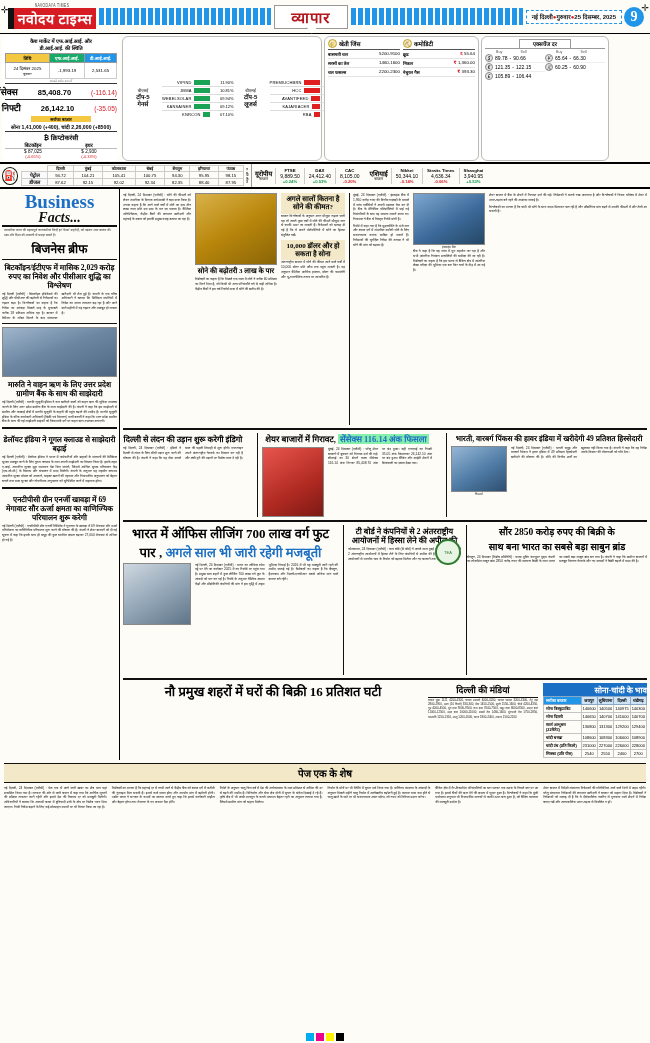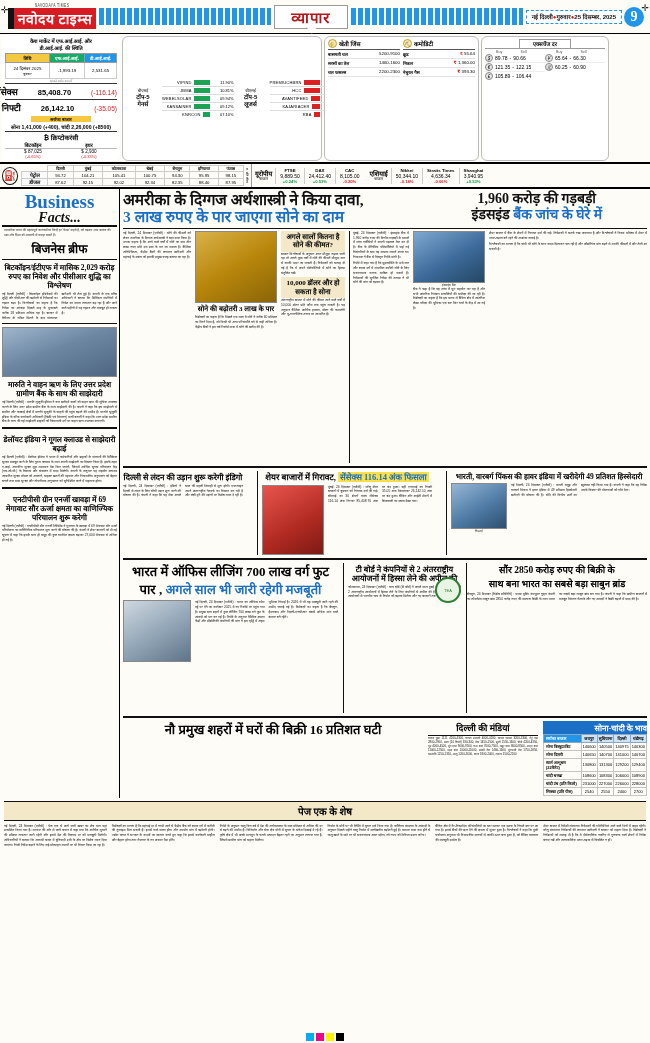--- a/index.html
+++ b/index.html
@@ -509,33 +509,20 @@
 कंपनी के अनुसार यह सहयोग क्लाउड आधारित सुरक्षा मॉडल को अपनाने, साइबर खतरों की पहचान और नियामकीय अनुपालन को बेहतर बनाने तथा डाटा सुरक्षा और गोपनीयता अनुपालन को सुनिश्चित करने में सहायक होगा।</div>
 
       <div class="rule2"></div>
 
       <div class="news-h sub-h-left">एनटीपीसी ग्रीन एनर्जी खावड़ा में 69 मेगावाट सौर ऊर्जा क्षमता का वाणिज्यिक परिचालन शुरू करेगी</div>
       <div class="txt" style="column-count:1">नई दिल्ली (एजेंसी) : एनटीपीसी ग्रीन एनर्जी लिमिटेड ने गुजरात के खावड़ा में 69 मेगावाट सौर ऊर्जा परियोजना का वाणिज्यिक परिचालन शुरू करने की घोषणा की है। कंपनी ने शेयर बाजारों को दी गई सूचना में कहा कि इसके साथ ही समूह की कुल स्थापित क्षमता बढ़कर 27,000 मेगावाट से अधिक हो गई है।</div>
     </div>
 
     <div class="col-main">
 
-      <div style="display:flex;gap:6px;border-bottom:1.5px solid #111;padding-bottom:2px;">
-        <div style="flex:1.35">
-          <div class="hl-main hl-l1">अमरीका के दिग्गज अर्थशास्त्री ने किया दावा,</div>
-          <div class="hl-main hl-l2">3 लाख रुपए के पार जाएगा सोने का दाम</div>
-        </div>
-        <div style="flex:1">
-          <div class="hl-main hl-r1">1,960 करोड़ की गड़बड़ी</div>
-          <div class="hl-main hl-r2">
-            <span>इंडसइंड</span>
-            <span class="blue">बैंक जांच के घेरे में</span>
-          </div>
-        </div>
-      </div>
 
       <div style="display:flex;gap:4px;margin-top:2px;height:232px;overflow:hidden;">
         <div style="width:68px">
           <div class="txt">नई दिल्ली, 24 दिसम्बर (एजेंसी) : सोने की कीमतों को लेकर अमरीका के दिग्गज अर्थशास्त्री ने बड़ा दावा किया है। उनका कहना है कि आने वाले वर्षों में सोने का दाम तीन लाख रुपए प्रति दस ग्राम के पार जा सकता है। वैश्विक अनिश्चितता, केंद्रीय बैंकों की लगातार खरीदारी और महंगाई के दबाव को इसकी प्रमुख वजह बताया जा रहा है।</div>
         </div>
         <div style="width:82px">
           <div class="photo" style="height:72px;background:linear-gradient(150deg,#d9b24a,#b8860b 50%,#8a6508)"></div>
           <div class="box-hl">सोने की बढ़ोतरी 3 लाख के पार</div>
           <div class="txt">विशेषज्ञों का कहना है कि पिछले एक साल में सोने ने करीब 60 प्रतिशत का रिटर्न दिया है, जो किसी भी अन्य परिसंपत्ति वर्ग से कहीं अधिक है। केंद्रीय बैंकों ने इस वर्ष रिकॉर्ड मात्रा में सोने की खरीद की है।</div>
         </div>
@@ -563,21 +550,21 @@
       <div class="rule2"></div>
 
       <div style="display:flex;gap:14px;">
         <div style="width:120px">
           <div class="sec-h" style="font-size:8px">दिल्ली से लंदन की उड़ान शुरू करेगी इंडिगो</div>
           <div class="txt" style="column-count:2">नई दिल्ली, 24 दिसम्बर (एजेंसी) : इंडिगो ने दिल्ली से लंदन के लिए सीधी उड़ान शुरू करने की घोषणा की है। कंपनी ने कहा कि यह सेवा अगले साल की पहली तिमाही से शुरू होगी। एयरलाइन अपने अंतरराष्ट्रीय नेटवर्क का विस्तार कर रही है और लंबी दूरी की उड़ानों पर विशेष ध्यान दे रही है।</div>
         </div>
         <div style="width:175px;border-left:1px solid #111;padding-left:4px">
           <div class="sec-h" style="font-size:8.5px">
             <span>शेयर बाजारों में गिरावट,</span>
-            <span style="color:#1b6fc4;background:#fde047;padding:0 2px">सेंसेक्स 116.14 अंक फिसला</span>
+            <span style="color:#1b6fc4;background:#86efac;padding:0 2px">सेंसेक्स 116.14 अंक फिसला</span>
           </div>
           <div style="display:flex;gap:4px">
             <div class="photo" style="width:62px;height:70px;background:linear-gradient(150deg,#e8554d,#b02a22 60%,#7c1a14)"></div>
             <div class="txt" style="flex:1;column-count:2">मुंबई, 24 दिसम्बर (एजेंसी) : घरेलू शेयर बाजारों में बुधवार को गिरावट दर्ज की गई। बीएसई का 30 शेयरों वाला सेंसेक्स 116.14 अंक गिरकर 85,408.70 अंक पर बंद हुआ। वहीं एनएसई का निफ्टी 35.05 अंक फिसलकर 26,142.10 अंक पर बंद हुआ। बैंकिंग और आईटी शेयरों में बिकवाली का दबाव देखा गया।</div>
           </div>
         </div>
         <div style="flex:1;border-left:1px solid #111;padding-left:4px">
           <div class="sec-h" style="font-size:7.5px">भारती, वारबर्ग पिंकस की हावर इंडिया में खरीदेगी 49 प्रतिशत हिस्सेदारी</div>
           <div style="display:flex;gap:4px">
             <div>

